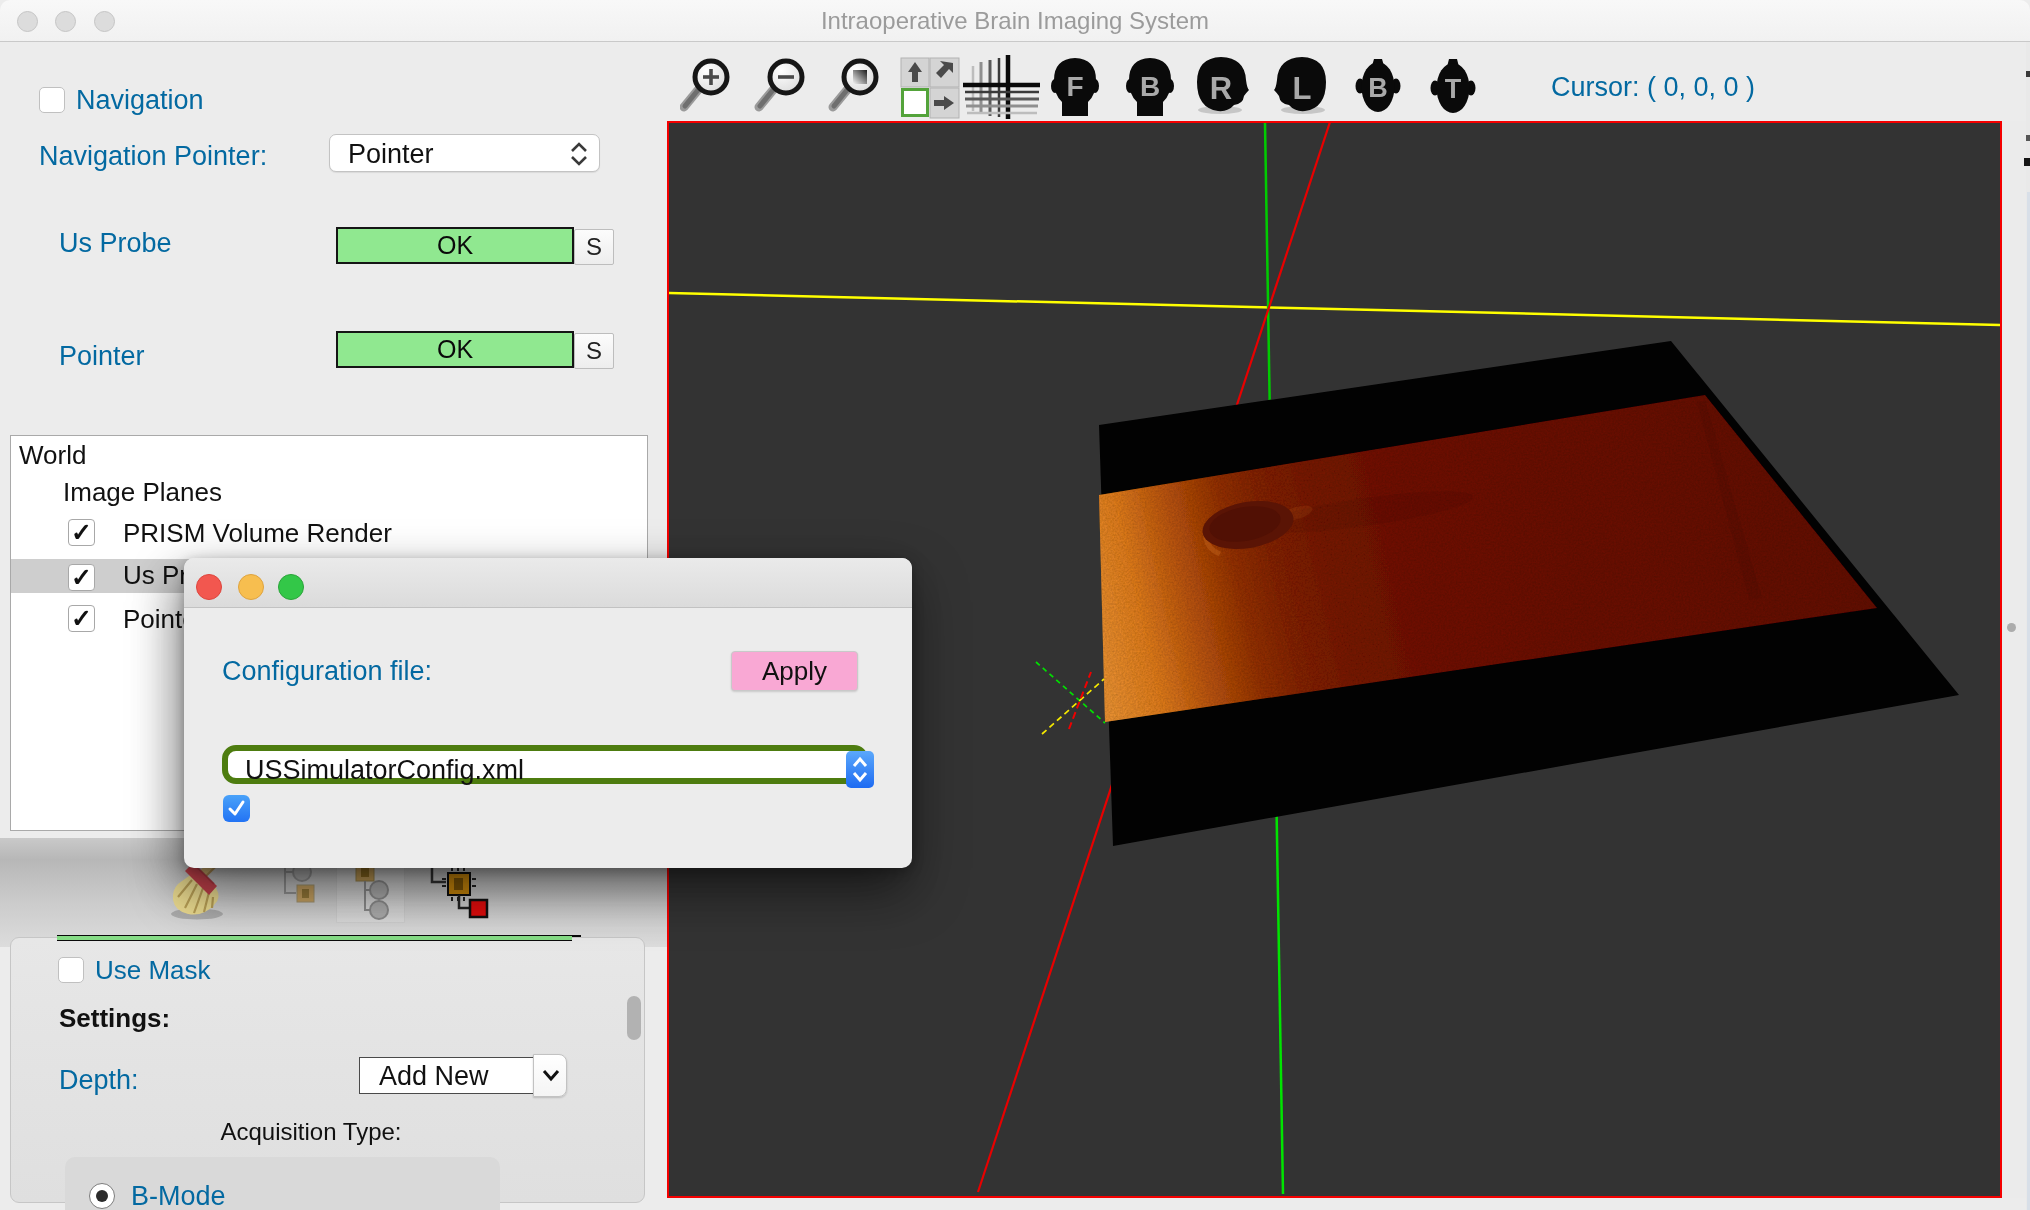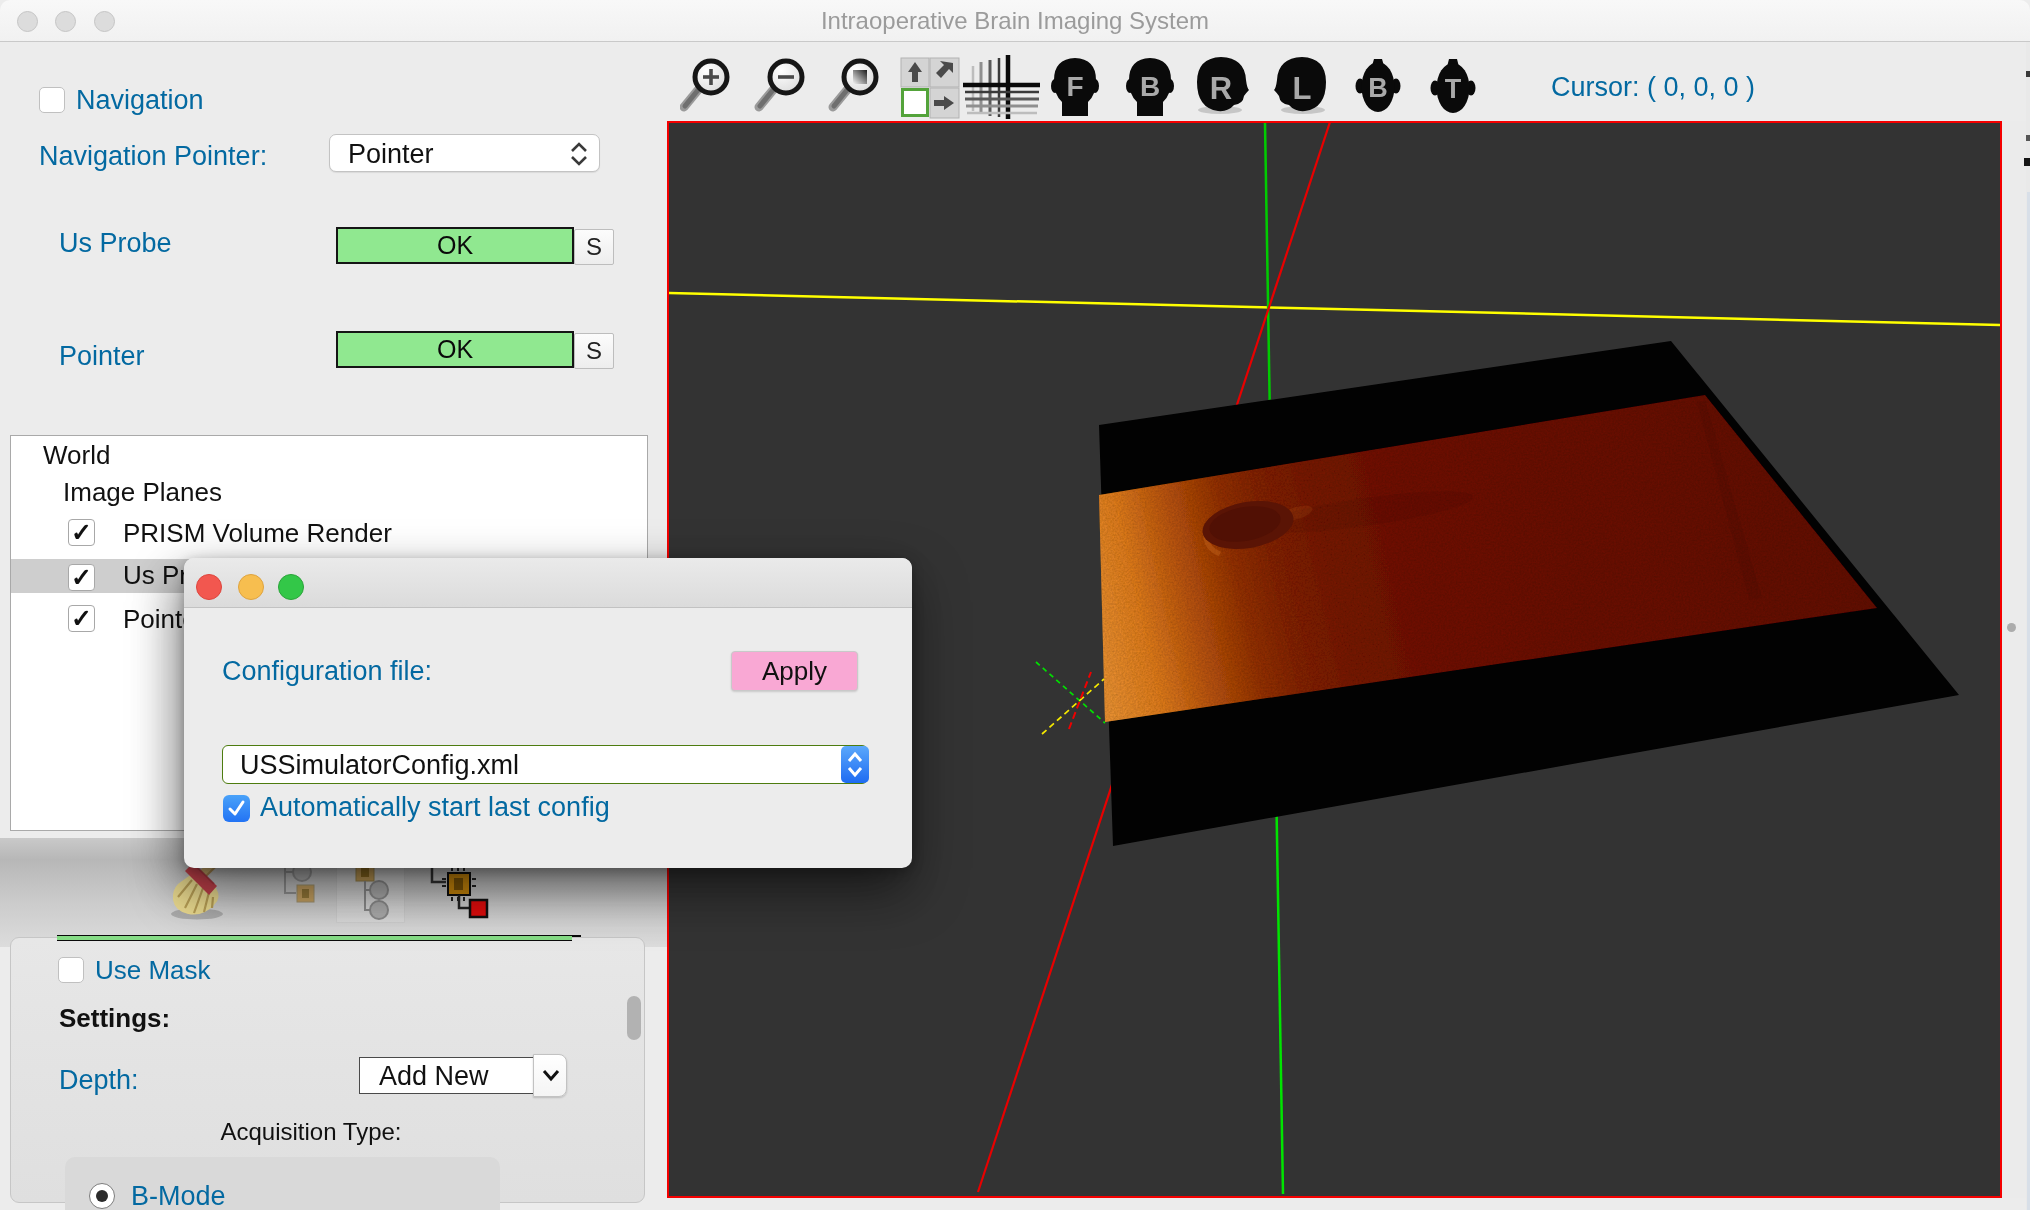--- a/index.html
+++ b/index.html
@@ -74,21 +74,21 @@
 #dlgtitle { position:absolute; left:0; top:0; width:728px; height:50px;
   background:linear-gradient(#EAEAEA,#DBDBDB); border-bottom:1px solid #C2C2C2;
   border-radius:10px 10px 0 0; }
 .dl { position:absolute; top:16px; width:26px; height:26px; border-radius:50%; }
 #dlgname { position:absolute; left:0; top:13px; width:728px; text-align:center;
   font-size:26px; line-height:30px; color:#3C3C3C; }
 #applybtn { position:absolute; left:547px; top:93px; width:127px; height:40px;
   background:#f9a8d4; border:1px solid #C9C9C9; border-radius:4px;
   box-shadow:0 1px 2px rgba(0,0,0,0.15); font-size:26px; text-align:center; line-height:38px; color:#111; }
 #combo { position:absolute; left:38px; top:187px; width:646px; height:39px;
-  background:#FFF; border:1px solid #4d7c0f; border-radius:6px; }
+  background:#FFF; border:6px solid #4d7c0f; border-radius:14px; }
 #combo .t { position:absolute; left:17px; top:4px; font-size:27px; line-height:31px; }
 #combobtn { position:absolute; left:618px; top:0px; width:28px; height:37px;
   background:linear-gradient(#5BA8FB,#1E6BF2); border-radius:5px; }
 #bluecb { position:absolute; left:39px; top:237px; width:27px; height:27px;
   background:linear-gradient(#4AA2F9,#2273F4); border-radius:6px; }
 
 
 #viewport { position:absolute; left:667px; top:121px; width:1335px; height:1077px;
   background:#333333; border:2px solid #F40000; }
 
@@ -120,21 +120,21 @@
 
 <div class="lbl" style="left:59px; top:228px;">Us Probe</div>
 <div class="okbtn" style="left:336px; top:227px;">OK</div>
 <div class="sbtn" style="left:574px; top:229px;">S</div>
 
 <div class="lbl" style="left:59px; top:341px;">Pointer</div>
 <div class="okbtn" style="left:336px; top:331px;">OK</div>
 <div class="sbtn" style="left:574px; top:333px;">S</div>
 
 <div id="tree">
-  <div class="row" style="left:32px; top:4px;">World</div>
+  <div class="row" style="left:8px; top:4px;">World</div>
   <div class="row" style="left:52px; top:41px;">Image Planes</div>
   <div id="selrow"></div>
   <div class="tcb" style="left:57px; top:83px;">✓</div>
   <div class="row" style="left:112px; top:82px;">PRISM Volume Render</div>
   <div class="tcb" style="left:57px; top:128px;">✓</div>
   <div class="row" style="left:112px; top:124px;">Us Probe</div>
   <div class="tcb" style="left:57px; top:169px;">✓</div>
   <div class="row" style="left:112px; top:168px;">Pointer</div>
 </div>
 
@@ -375,14 +375,13 @@
         <path d="M4 12 L10 5 L16 12" fill="none" stroke="#FFF" stroke-width="3"></path>
         <path d="M4 19 L10 26 L16 19" fill="none" stroke="#FFF" stroke-width="3"></path>
       </svg>
     </div>
   </div>
   <div id="bluecb">
     <svg style="position:absolute; left:3px; top:4px;" width="21" height="19" viewBox="0 0 21 19">
       <path d="M4 10 L9 15 L17 3" fill="none" stroke="#FFF" stroke-width="3" stroke-linecap="round" stroke-linejoin="round"></path>
     </svg>
   </div>
-  <div class="lbl" style="left:76px; top:234px;">Automatically start last config</div>
 </div>
 
 </body></html>

